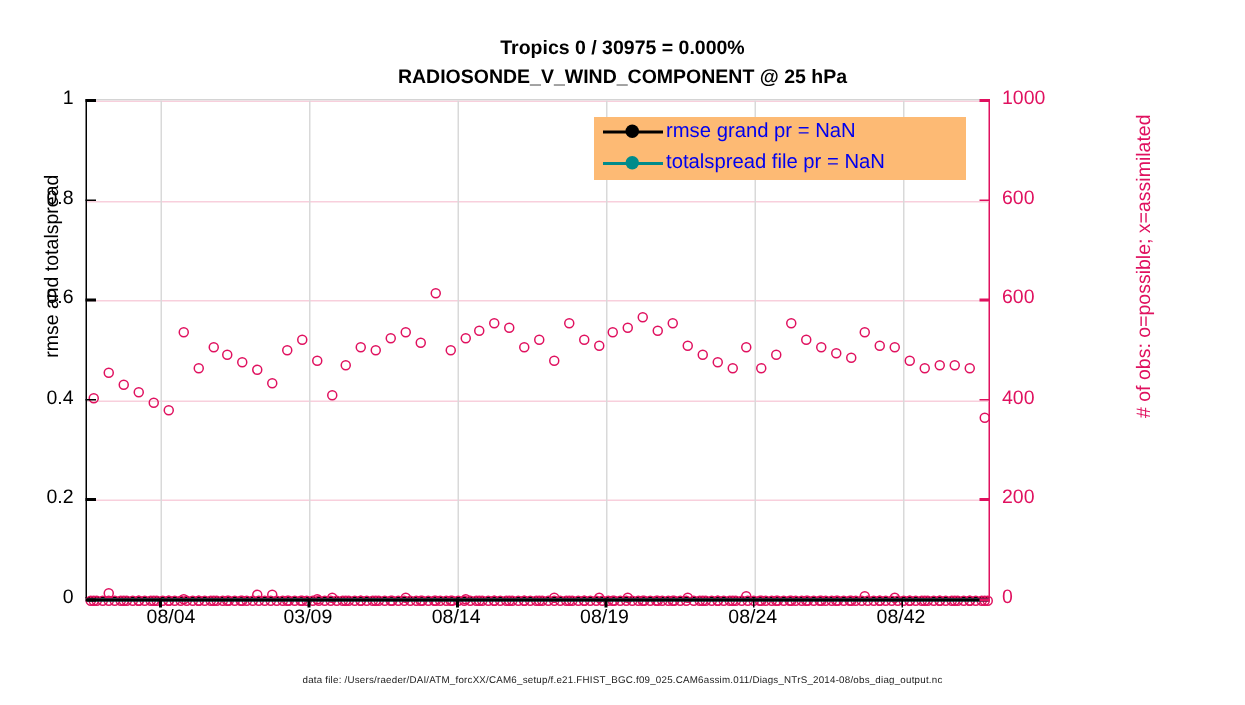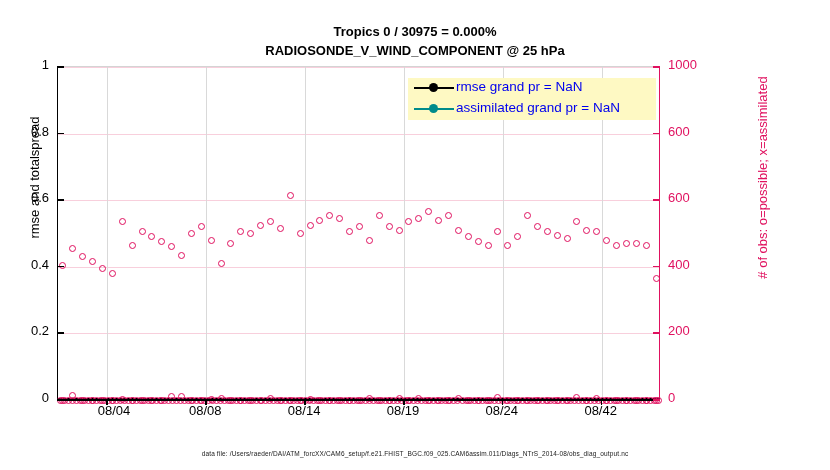--- a/index.html
+++ b/index.html
@@ -55,22 +55,22 @@
     position:absolute;top:425px;left:0;width:720px;text-align:center;
     font-size:14px;color:#000;
   }
   #footer{
     position:absolute;top:450px;left:0;width:830px;text-align:center;
     font-size:6.5px;color:#1a1a1a;letter-spacing:.15px;
   }
 
   
   #legend{
-    position:absolute;left:408px;top:78px;width:248px;height:42px;
-    background:#fef9c3;
+    position:absolute;left:396px;top:78px;width:248px;height:42px;
+    background:#fdba74;
   }
   .leg-row{position:absolute;left:0;height:20px;width:248px;}
   .leg-line{position:absolute;left:6px;top:9px;width:40px;height:2.2px;}
   .leg-dot{position:absolute;left:21px;top:5px;width:9px;height:9px;
            border-radius:50%;}
   .leg-text{position:absolute;left:48px;top:1px;font-size:13.5px;color:#0000ee;}
 
   
   .pt{position:absolute;width:7px;height:7px;border-radius:50%;
       border:1.6px solid #e0115f;background:transparent;
@@ -403,21 +403,21 @@
       <div class="rt-label" style="top: 190.2px;">600</div>
       <div class="rt-mark" style="top: 199.2px;"></div>
       <div class="rt-label" style="top: 123.6px;">600</div>
       <div class="rt-mark" style="top: 132.6px;"></div>
       <div class="rt-label" style="top: 57px;">1000</div>
       <div class="rt-mark" style="top: 66px;"></div>
     </div>
   <div id="ticks-bottom">
       <div class="xt-label" style="left: 79px;">08/04</div>
       <div class="xt-mark" style="left: 106.426px;"></div>
-      <div class="xt-label" style="left: 170.279px;">08/08</div>
+      <div class="xt-label" style="left: 170.279px;">03/09</div>
       <div class="xt-mark" style="left: 205.279px;"></div>
       <div class="xt-label" style="left: 269.131px;">08/14</div>
       <div class="xt-mark" style="left: 304.131px;"></div>
       <div class="xt-label" style="left: 367.984px;">08/19</div>
       <div class="xt-mark" style="left: 402.984px;"></div>
       <div class="xt-label" style="left: 466.836px;">08/24</div>
       <div class="xt-mark" style="left: 501.836px;"></div>
       <div class="xt-label" style="left: 565.689px;">08/42</div>
       <div class="xt-mark" style="left: 600.689px;"></div>
     </div>
@@ -427,19 +427,19 @@
 
   <div id="legend">
     <div class="leg-row" style="top:0px;">
       <div class="leg-line" style="background: rgb(0, 0, 0);"></div>
       <div class="leg-dot" style="background: rgb(0, 0, 0);"></div>
       <div class="leg-text" style="color: rgb(0, 0, 238);">rmse grand pr = NaN</div>
     </div>
     <div class="leg-row" style="top:21px;">
       <div class="leg-line" style="background: rgb(0, 139, 139);"></div>
       <div class="leg-dot" style="background: rgb(0, 139, 139);"></div>
-      <div class="leg-text" style="color: rgb(0, 0, 238);">assimilated grand pr = NaN</div>
+      <div class="leg-text" style="color: rgb(0, 0, 238);">totalspread file pr = NaN</div>
     </div>
   </div>
 
   <div class="txt" id="footer">data file: /Users/raeder/DAI/ATM_forcXX/CAM6_setup/f.e21.FHIST_BGC.f09_025.CAM6assim.011/Diags_NTrS_2014-08/obs_diag_output.nc</div>
 
 </div>
 
 </body></html>

